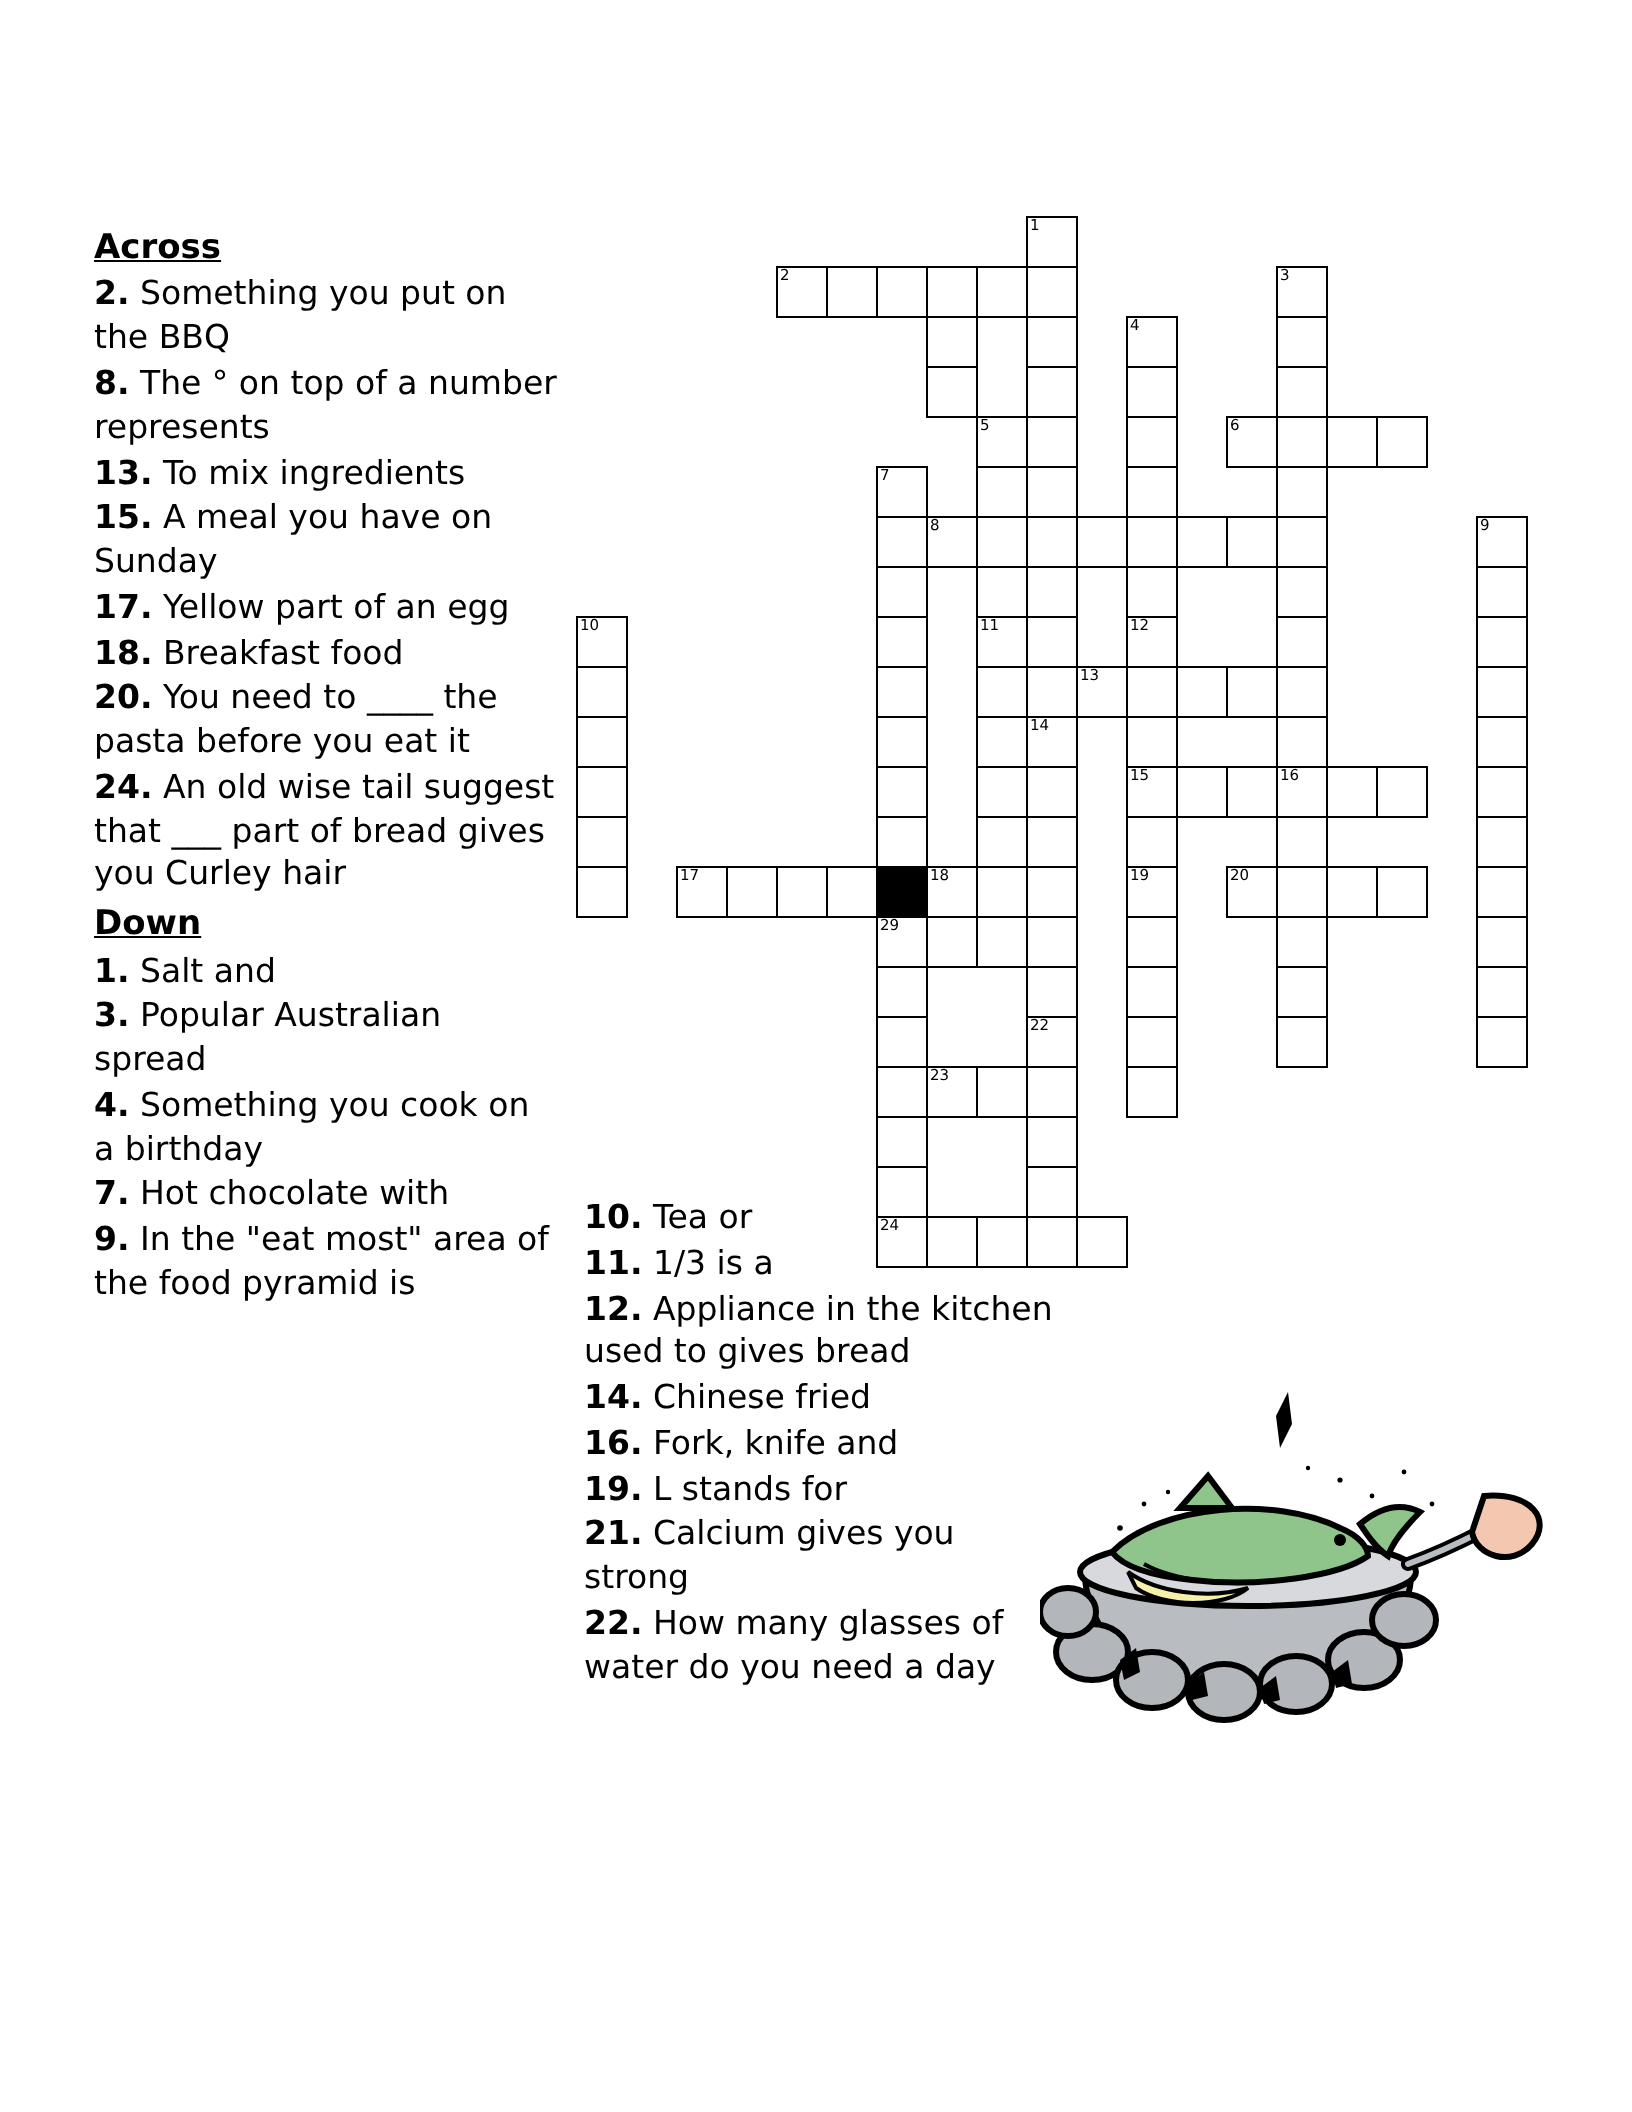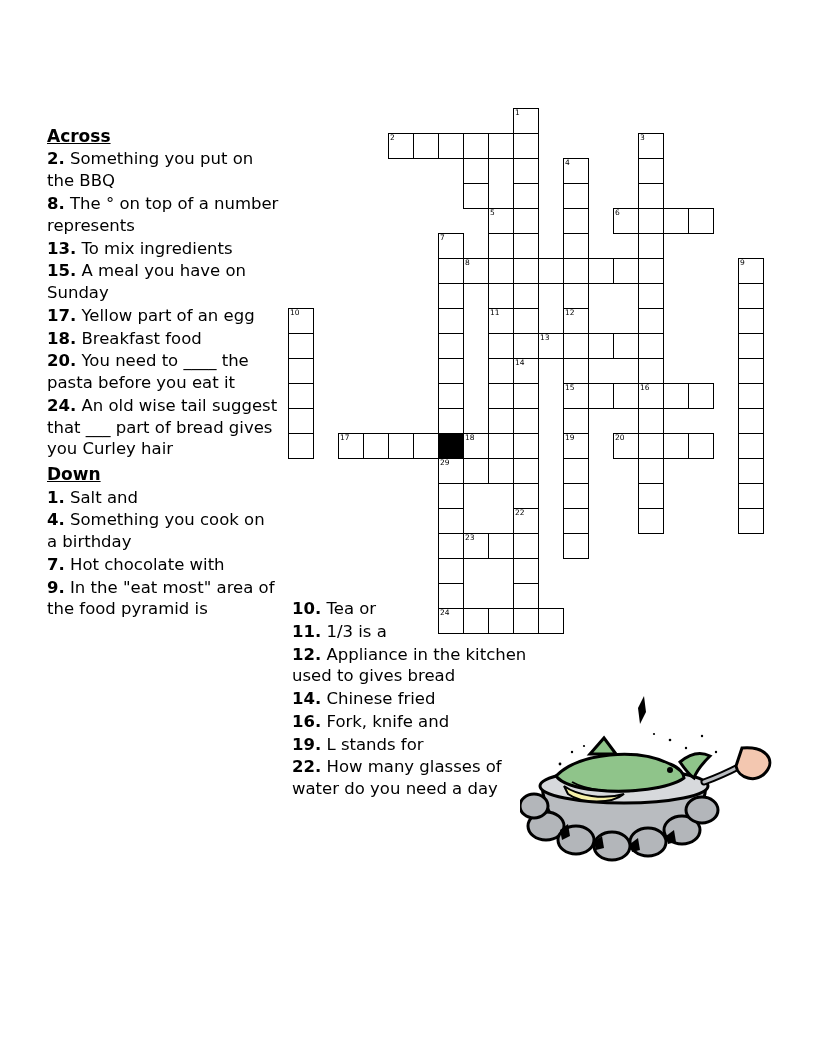--- a/index.html
+++ b/index.html
@@ -44,21 +44,21 @@
     width: 232px;
   }
   #col-mid {
     left: 292px;
     top: 598px;
     width: 240px;
   }
   .section-head {
     font-weight: bold;
     text-decoration: underline;
-    margin: 16px 0 1px 0;
+    margin: 4px 0 1px 0;
     font-size: 17px;
   }
   .section-head.second {
     margin-top: 3px;
   }
   .clue {
     margin: 0 0 1px 0;
     text-indent: 0;
   }
   .clue b {
@@ -117,34 +117,36 @@
         <div class="clue"><b>13.</b><span> To mix ingredients</span></div>
         <div class="clue"><b>15.</b><span> A meal you have on Sunday</span></div>
         <div class="clue"><b>17.</b><span> Yellow part of an egg</span></div>
         <div class="clue"><b>18.</b><span> Breakfast food</span></div>
         <div class="clue"><b>20.</b><span> You need to ____ the pasta before you eat it</span></div>
         <div class="clue"><b>24.</b><span> An old wise tail suggest that ___ part of bread gives you Curley hair</span></div>
       </div>
     <div class="section-head second">Down</div>
     <div id="down-list-a">
         <div class="clue"><b>1.</b><span> Salt and</span></div>
+        <div class="clue"><b>3.</b><span> Popular Australian spread</span></div>
         <div class="clue"><b>4.</b><span> Something you cook on a birthday</span></div>
         <div class="clue"><b>7.</b><span> Hot chocolate with</span></div>
         <div class="clue"><b>9.</b><span> In the "eat most" area of the food pyramid is</span></div>
       </div>
   </div>
 
   <div class="clue-col" id="col-mid">
     <div id="down-list-b">
         <div class="clue"><b>10.</b><span> Tea or</span></div>
         <div class="clue"><b>11.</b><span> 1/3 is a</span></div>
         <div class="clue"><b>12.</b><span> Appliance in the kitchen used to gives bread</span></div>
         <div class="clue"><b>14.</b><span> Chinese fried</span></div>
         <div class="clue"><b>16.</b><span> Fork, knife and</span></div>
         <div class="clue"><b>19.</b><span> L stands for</span></div>
+        <div class="clue"><b>21.</b><span> Calcium gives you strong</span></div>
         <div class="clue"><b>22.</b><span> How many glasses of water do you need a day</span></div>
       </div>
   </div>
 
   <div id="grid">
       <div class="cell" style="left: 225px; top: 0px;">
         <span class="num">1</span>
       </div>
       <div class="cell" style="left: 100px; top: 25px;">
         <span class="num">2</span>

